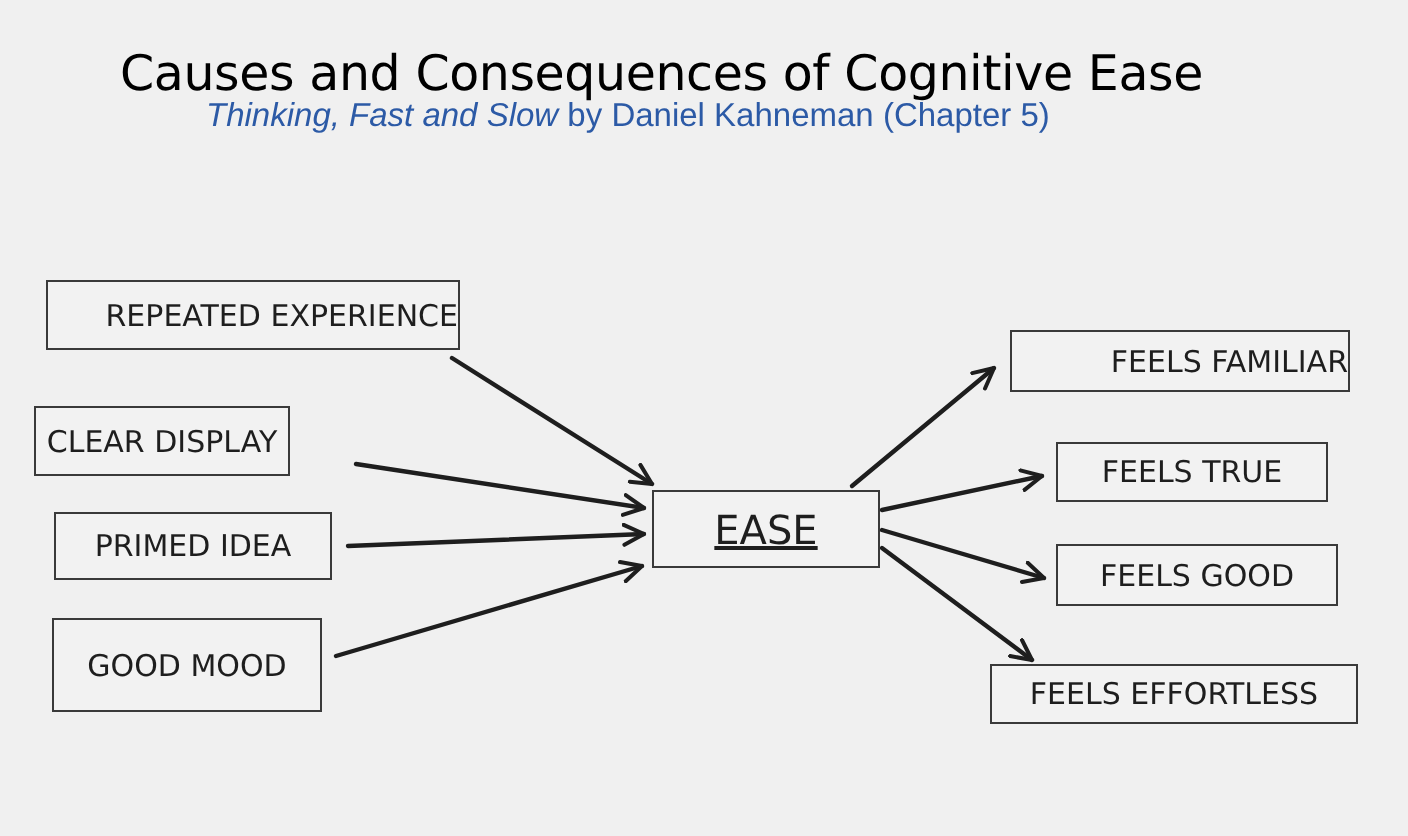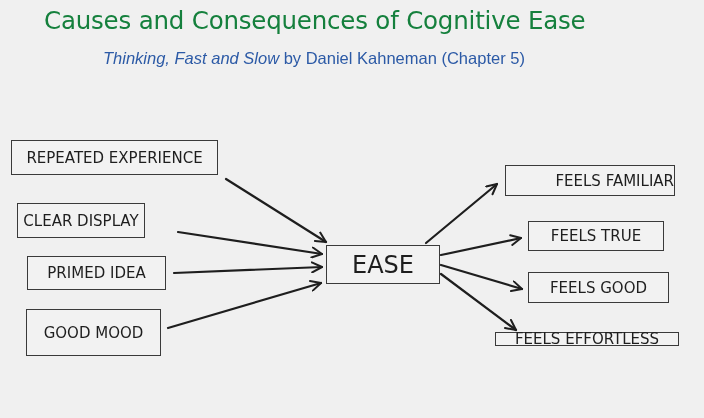--- a/index.html
+++ b/index.html
@@ -5,38 +5,38 @@
     html, body { margin: 0; padding: 0; }
     body {
       width: 704px; height: 418px; overflow: hidden;
       background: #f0f0f0;
       position: relative;
       font-family: "DejaVu Sans", sans-serif;
     }
     .title {
       position: absolute; left: 44px; top: 6px;
       font-family: "DejaVu Sans", sans-serif;
-      font-size: 24.5px; color: #15803d; letter-spacing: -0.2px;
-      white-space: nowrap; margin: 0; font-weight: normal;
+      font-size: 24.5px; color: #000000; letter-spacing: -0.2px;
+      white-space: nowrap; margin: 16px; font-weight: normal;
     }
     .subtitle {
       position: absolute; left: 103px; top: 49px;
       font-family: Liberation Sans, sans-serif;
       font-size: 16.5px; color: #2c5aa6; white-space: nowrap;
     }
     .subtitle .book { font-style: italic; }
     svg.diagram { position: absolute; left: 0; top: 0; }
     .node {
       position: absolute; box-sizing: border-box;
       border: 1.6px solid #3a3a3a; background: #f2f2f2;
       display: flex; align-items: center; justify-content: center;
       font-family: "DejaVu Sans", sans-serif; color: #1e1e1e;
       font-size: 15px; white-space: nowrap;
     }
-    .node.center { font-size: 24px; }
+    .node.center { font-size: 20px; text-decoration: underline; }
   </style>
 </head>
 <body>
 
 <h1 class="title">Causes and Consequences of Cognitive Ease</h1>
 <div class="subtitle"><span class="book">Thinking, Fast and Slow</span><span> by Daniel Kahneman (Chapter 5)</span></div>
 
 <svg class="diagram" width="704" height="418" viewBox="0 0 704 418">
   <defs>
     <marker id="arrowhead" markerWidth="12" markerHeight="12" refX="11" refY="6" orient="auto" markerUnits="userSpaceOnUse">
@@ -48,21 +48,21 @@
       <line x1="178" y1="232" x2="322" y2="254" stroke="#1e1e1e" stroke-width="2.2" stroke-linecap="round" marker-end="url(#arrowhead)"></line>
       <line x1="174" y1="273" x2="322" y2="267" stroke="#1e1e1e" stroke-width="2.2" stroke-linecap="round" marker-end="url(#arrowhead)"></line>
       <line x1="168" y1="328" x2="321" y2="283" stroke="#1e1e1e" stroke-width="2.2" stroke-linecap="round" marker-end="url(#arrowhead)"></line>
       <line x1="426" y1="243" x2="497" y2="184" stroke="#1e1e1e" stroke-width="2.2" stroke-linecap="round" marker-end="url(#arrowhead)"></line>
       <line x1="441" y1="255" x2="521" y2="238" stroke="#1e1e1e" stroke-width="2.2" stroke-linecap="round" marker-end="url(#arrowhead)"></line>
       <line x1="441" y1="265" x2="522" y2="289" stroke="#1e1e1e" stroke-width="2.2" stroke-linecap="round" marker-end="url(#arrowhead)"></line>
       <line x1="441" y1="274" x2="516" y2="330" stroke="#1e1e1e" stroke-width="2.2" stroke-linecap="round" marker-end="url(#arrowhead)"></line>
     </g>
 </svg>
 
-<div class="node" style="left:11px;top:140px;width:207px;height:35px;">
+<div class="node" style="left:23px;top:140px;width:207px;height:35px;justify-content:flex-end;">
     <span>REPEATED EXPERIENCE</span>
   </div>
 <div class="node" style="left:17px;top:203px;width:128px;height:35px;">
     <span>CLEAR DISPLAY</span>
   </div>
 <div class="node" style="left:27px;top:256px;width:139px;height:34px;">
     <span>PRIMED IDEA</span>
   </div>
 <div class="node" style="left:26px;top:309px;width:135px;height:47px;">
     <span>GOOD MOOD</span>
@@ -74,15 +74,15 @@
 
 <div class="node" style="left:505px;top:165px;width:170px;height:31px;justify-content:flex-end;">
     <span>FEELS FAMILIAR</span>
   </div>
 <div class="node" style="left:528px;top:221px;width:136px;height:30px;">
     <span>FEELS TRUE</span>
   </div>
 <div class="node" style="left:528px;top:272px;width:141px;height:31px;">
     <span>FEELS GOOD</span>
   </div>
-<div class="node" style="left:495px;top:332px;width:184px;height:14px;align-items:center;">
+<div class="node" style="left:495px;top:332px;width:184px;height:30px;align-items:center;">
     <span>FEELS EFFORTLESS</span>
   </div>
 
 </body></html>

